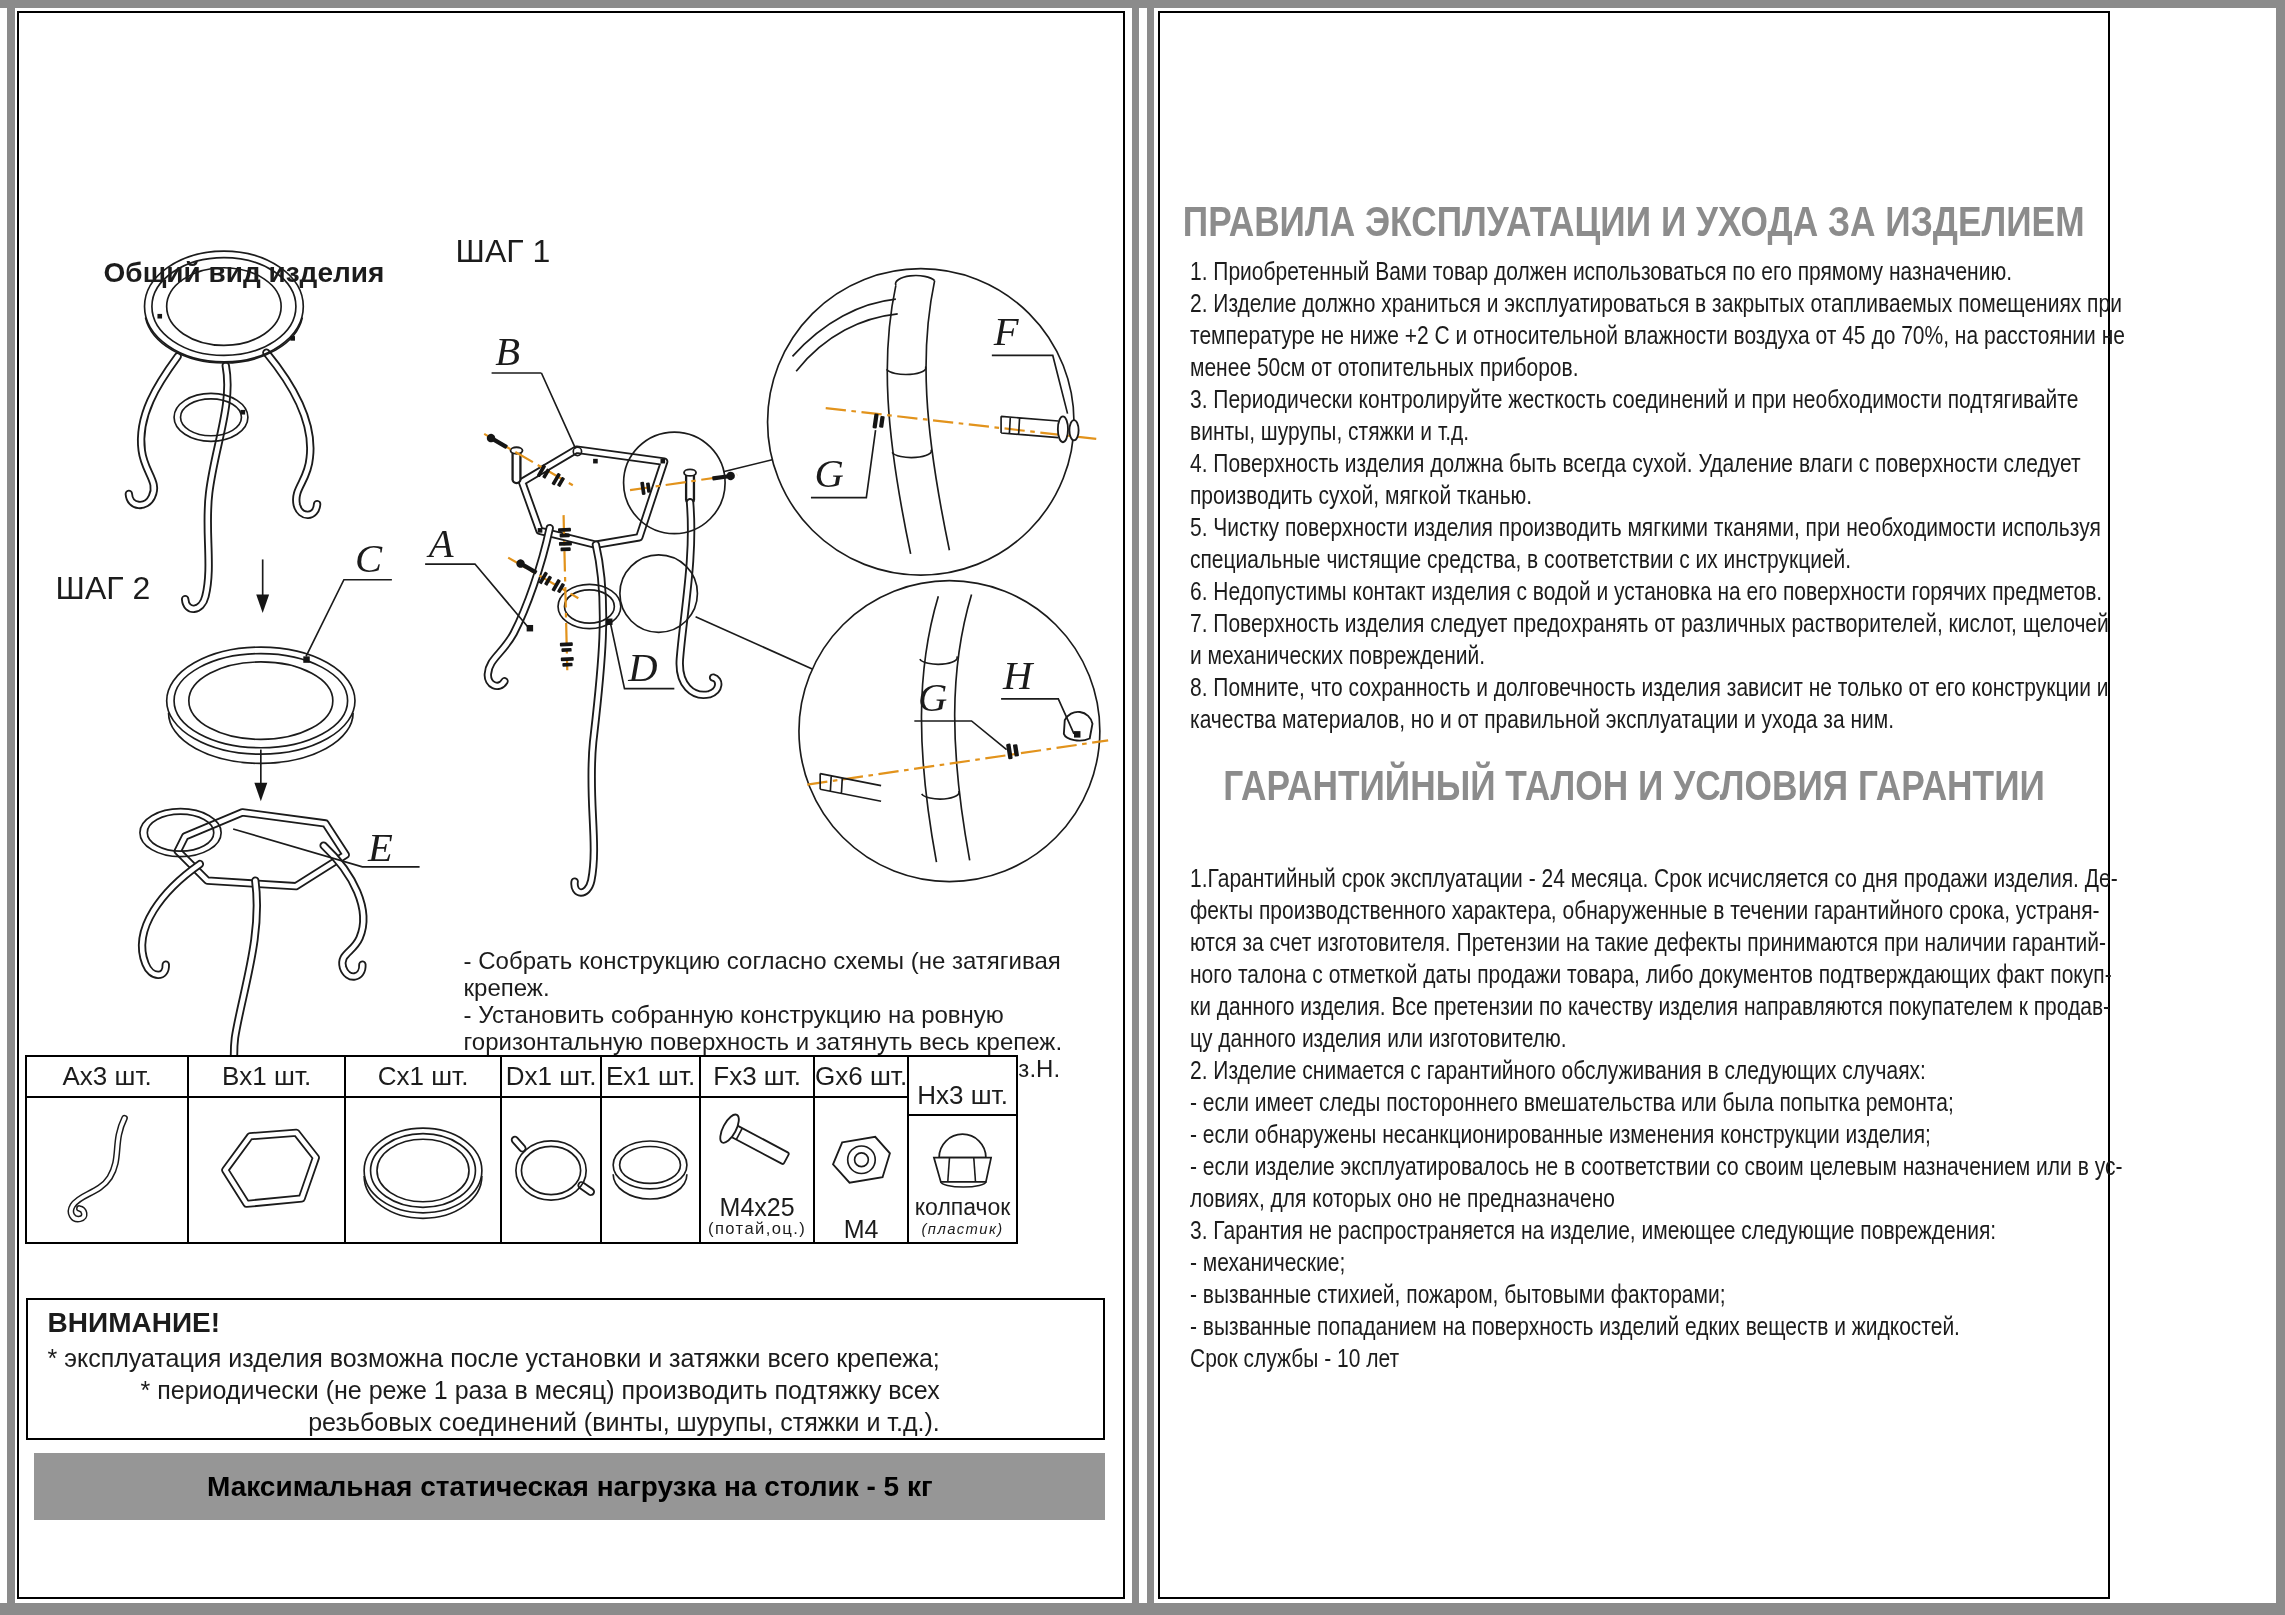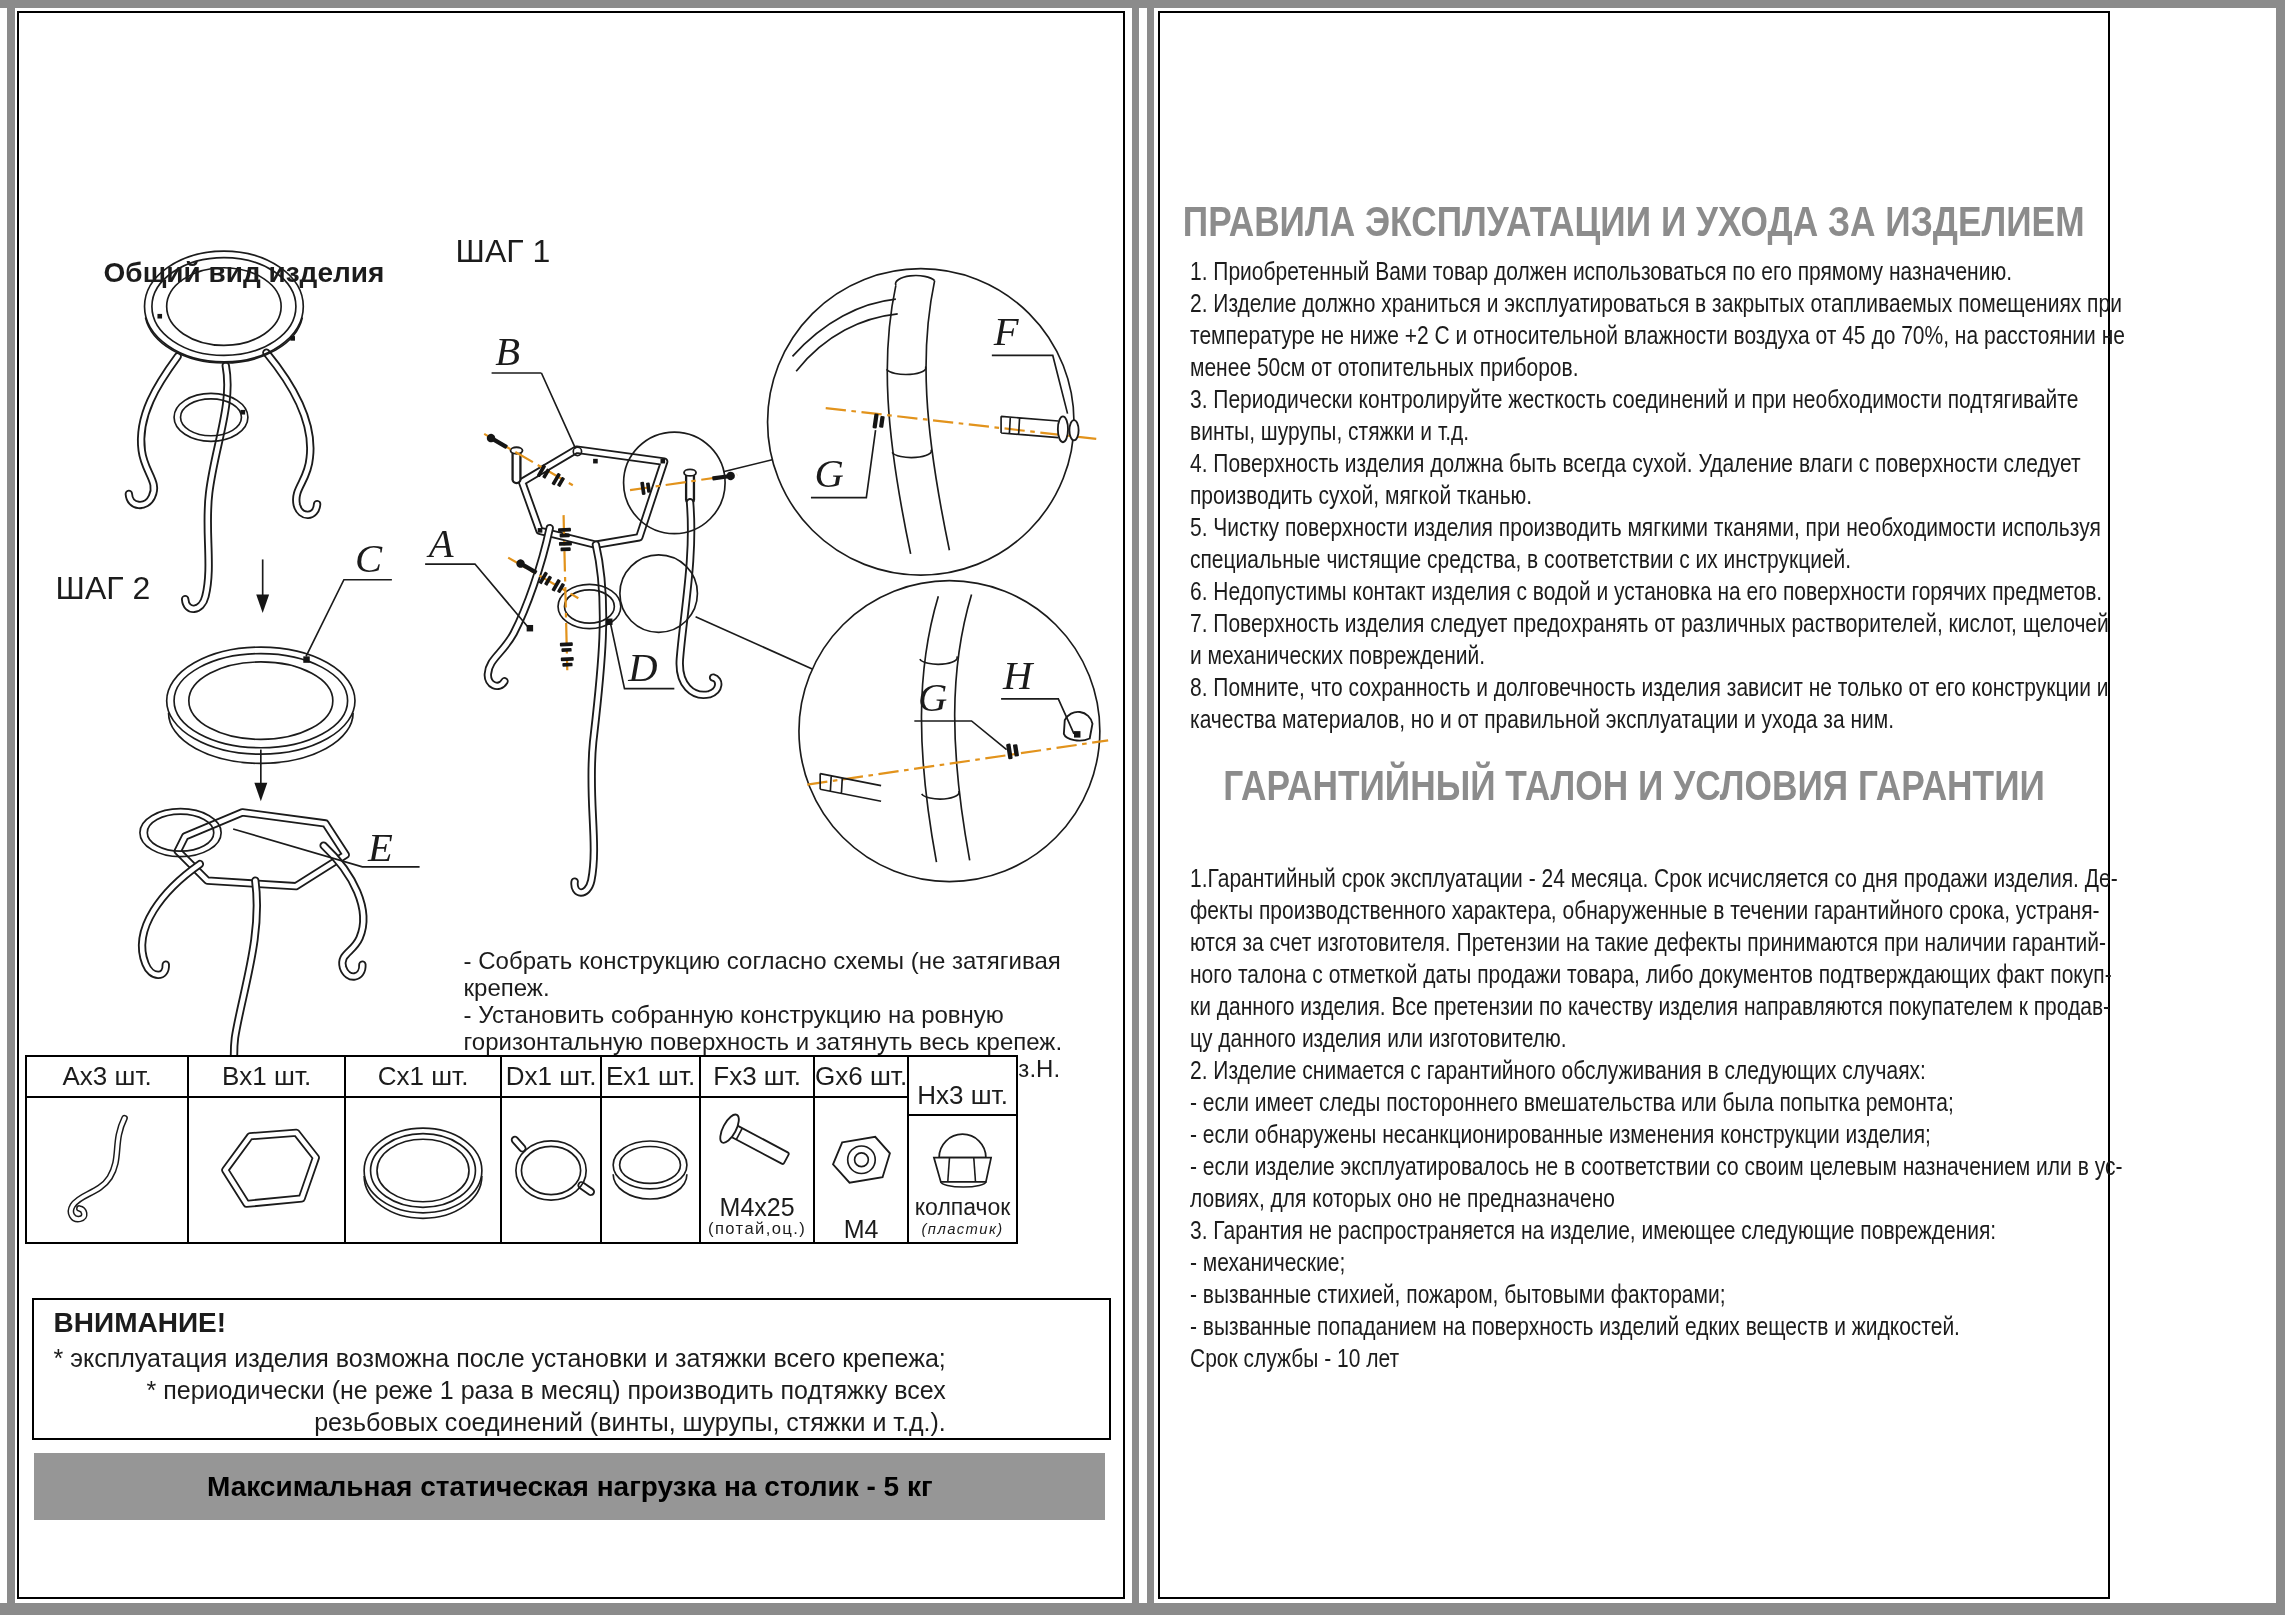--- a/index.html
+++ b/index.html
@@ -18,21 +18,21 @@
   .ptable{position:absolute;left:6.5px;top:1042px;width:993px;height:189px;border:2.3px solid #000;
           box-sizing:border-box;display:flex;background:#fff;}
   .pcol{border-right:2.3px solid #000;box-sizing:border-box;display:flex;flex-direction:column;}
   .pcol:last-child{border-right:none;}
   .phead{height:41px;border-bottom:2.3px solid #000;box-sizing:border-box;display:flex;
          align-items:center;justify-content:center;font-size:26px;}
   .pbody{flex:1;display:flex;flex-direction:column;align-items:center;justify-content:center;position:relative;}
   .picon{flex:1;display:flex;align-items:center;justify-content:center;min-height:0;}
   .pcap{font-size:25px;line-height:26px;}
   .psub{font-size:16.6px;letter-spacing:1.4px;line-height:18.5px;padding-bottom:3.7px;}
-  .wbox{position:absolute;left:13px;top:1285px;width:1079px;height:142px;border:2.8px solid #000;box-sizing:border-box;}
+  .wbox{position:absolute;left:7px;top:1285px;width:1079px;height:142px;border:2.8px solid #000;box-sizing:border-box;}
   .wtitle{position:absolute;left:20px;top:7.4px;font-size:28px;font-weight:bold;}
   .wlines{position:absolute;left:20px;top:42px;}
   .wline{height:32px;line-height:32px;font-size:25px;white-space:nowrap;text-align:right;}
   .wlines div:nth-child(3){padding-left:29.5px;}
   .gbar{position:absolute;left:15.7px;top:1440px;width:1071px;height:67px;background:#969696;
         display:flex;align-items:center;justify-content:center;}
   .gbar span{color:#000000;font-size:28px;font-weight:bold;white-space:nowrap;}
   
   .ghead{position:absolute;left:0;width:100%;display:flex;justify-content:center;}
   .ghead-in{font-weight:bold;font-size:42px;color:#8c8c8c;transform:scaleX(0.84);white-space:nowrap;}

